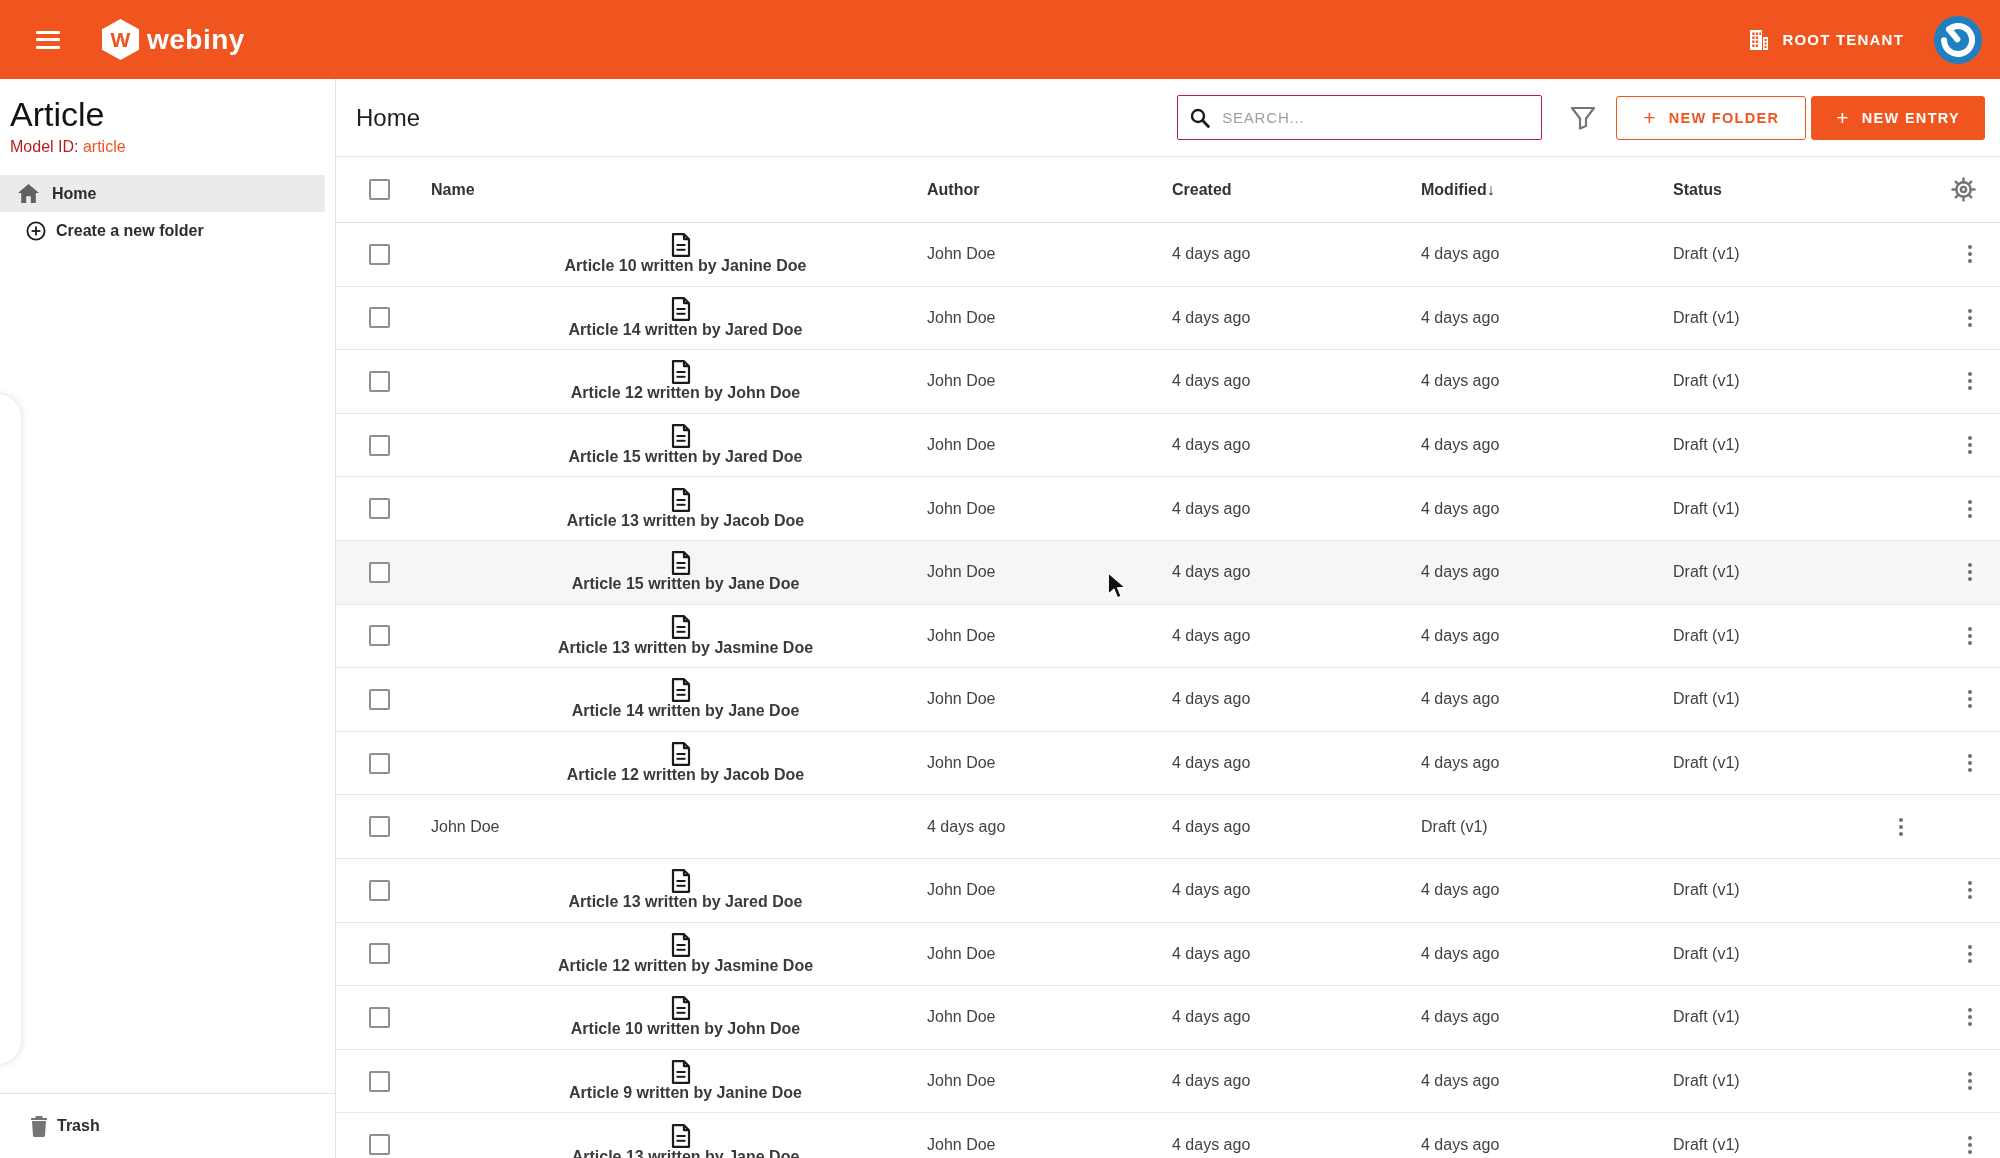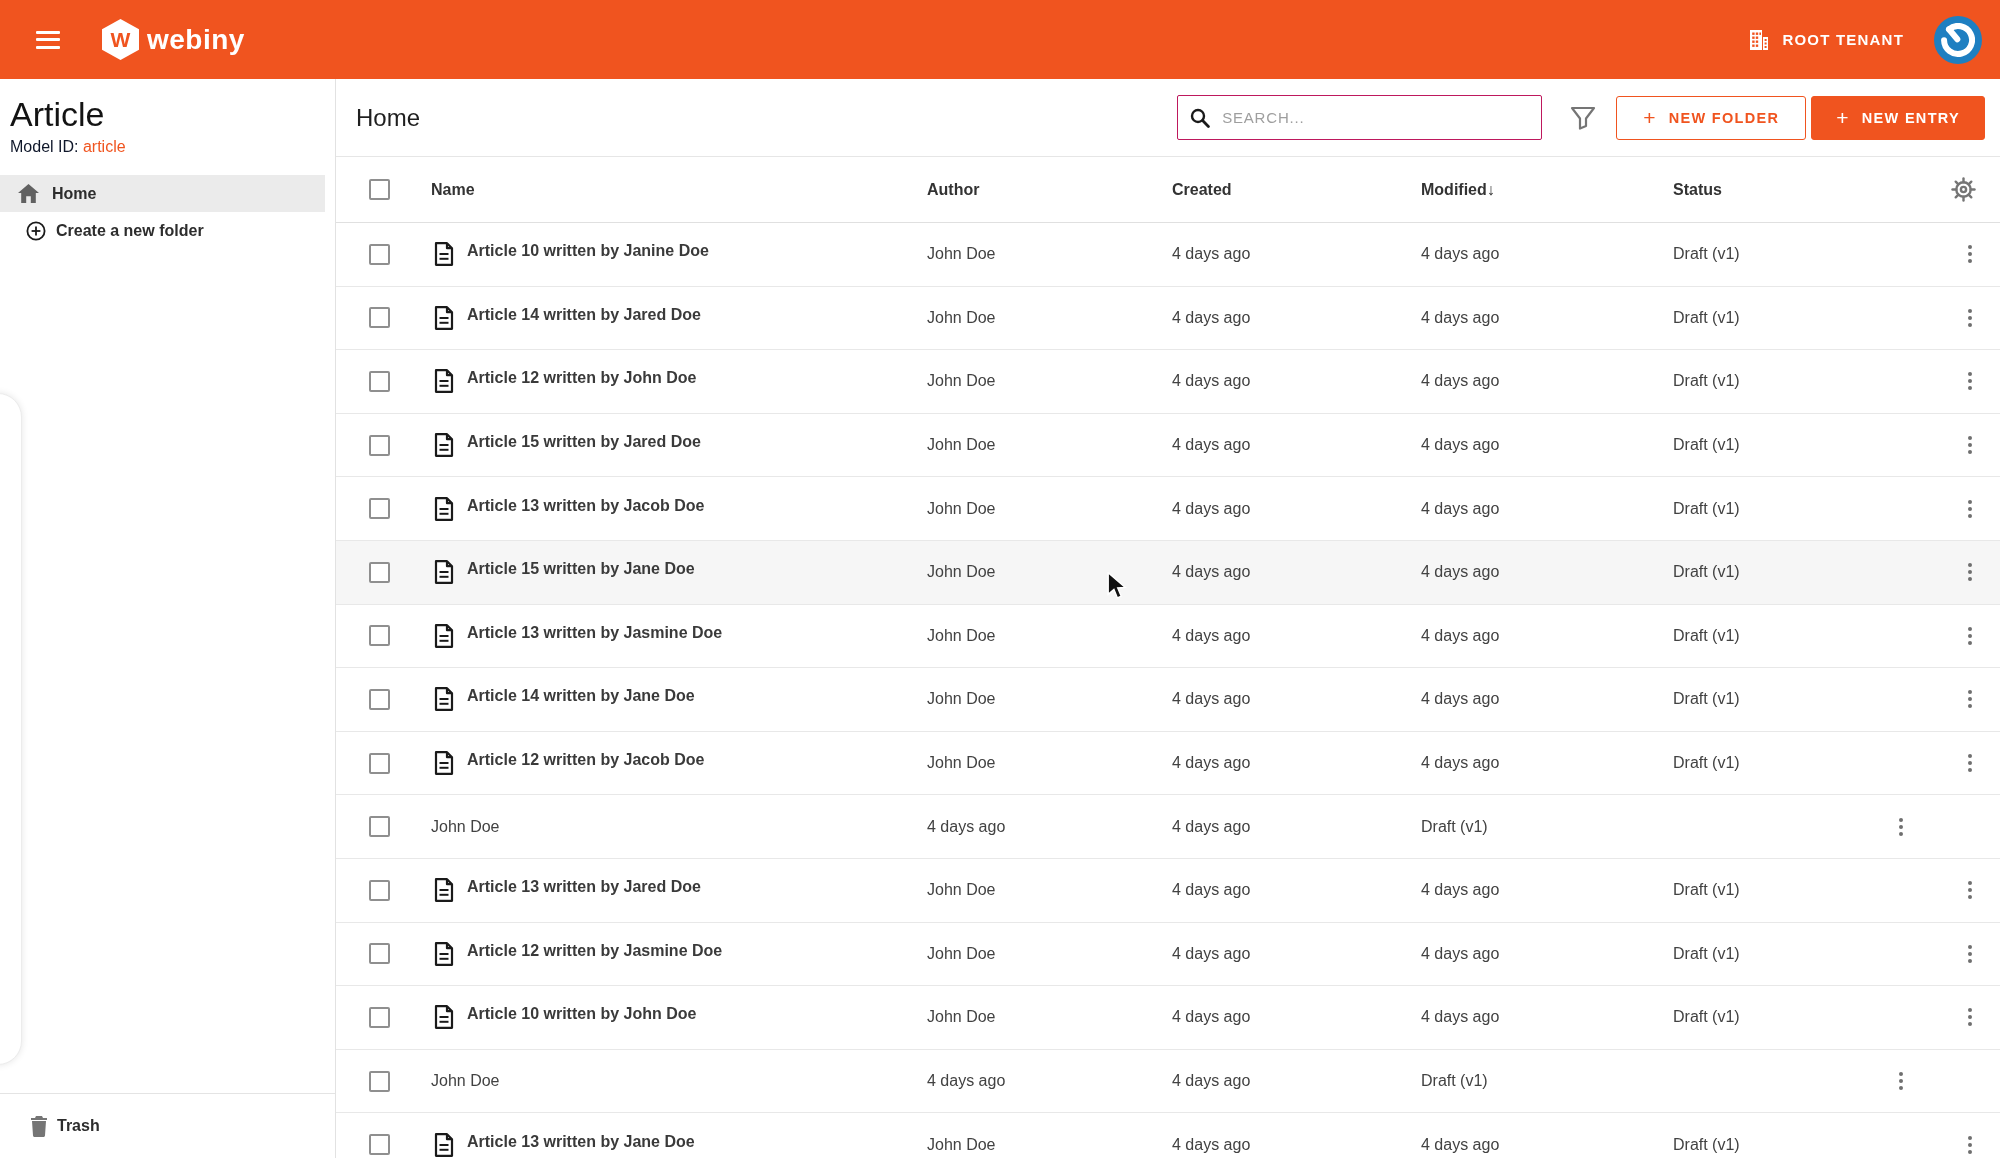--- a/index.html
+++ b/index.html
@@ -27,21 +27,21 @@
     display:flex; align-items:center; justify-content:center; cursor:pointer; }
 
   
   .sidebar {
     position:absolute; top:79px; left:0; width:336px; height:1079px;
     background:#fff; border-right:1px solid #e2e2e2;
   }
   .sidebar-head { padding:14px 10px 0 10px; }
   .sidebar-title { font-size:34px; font-weight:400; color:#131313; line-height:42px; }
   .model-id { font-size:16px; margin-top:3px; }
-  .model-id .lbl { color:#0f172a; }
+  .model-id .lbl { color:#b91c1c; }
   .model-id .val { color:#F0541F; }
   .sidebar-nav { margin-top:19px; }
   .nav-item { display:flex; align-items:center; height:37px; cursor:pointer; }
   .nav-item.selected { background:#ebebeb; margin-right:10px; }
   .nav-item .house { margin-left:18px; }
   .nav-item .circle-plus { margin-left:26px; }
   .nav-item-label { font-size:16px; font-weight:700; color:#2d2d2d; margin-left:13px; }
   .nav-item.folder-new .nav-item-label { margin-left:10px; }
   .drawer-edge {
     position:absolute; left:-26px; top:314px; width:48px; height:672px;
@@ -90,21 +90,21 @@
   .sort-arrow { font-size:16px; font-weight:400; color:#333; }
   .cell-check { padding-left:33px; display:flex; align-items:center; }
   .checkbox { width:21px; height:21px; border:2px solid #8f8f8f; border-radius:2px; background:#fff; cursor:pointer; }
   .cell-actions { display:flex; justify-content:flex-end; padding-right:24px; }
   .gear-btn, .kebab-btn { background:none; border:none; cursor:pointer; display:flex; align-items:center; }
   .kebab { display:flex; flex-direction:column; gap:3px; padding:4px; }
   .kebab i { width:4px; height:4px; border-radius:50%; background:#6f6f6f; }
 
   .row { height:63.6px; border-bottom:1px solid #e8e8e8; cursor:pointer; }
   .row.hovered { background:#f6f6f6; }
-  .cell-name { display:flex; align-items:flex-start; }
+  .cell-name { display:flex; align-items:center;flex-direction:column; }
   .cell-name svg { margin-left:3px; flex:none; }
   .name-text { font-size:16px; font-weight:700; color:#3a3a3a; margin-left:13px; white-space:nowrap; }
   .cell-text { font-size:16px; color:#424242; white-space:nowrap; }
 
   .cursor { position:absolute; left:1106px; top:572px; z-index:99; pointer-events:none; }
 </style>
 </head>
 <body>
 
 <header class="topbar">
@@ -584,20 +584,29 @@
               <i></i>
               <i></i>
             </span>
       </button>
     </div>
   </div>
       <div class="grid-row row">
     <div class="cell-check">
           <span class="checkbox"></span>
         </div>
+    <div class="cell-name">
+      <svg width="20" height="24" viewBox="0 0 20 24">
+        <path d="M2 1.2 H13 L18 6.2 V22.8 H2 Z" fill="#fff" stroke="#1a1a1a" stroke-width="2.2" stroke-linejoin="round"></path>
+        <path d="M13 1.2 V6.2 H18" fill="none" stroke="#1a1a1a" stroke-width="2.2" stroke-linejoin="round"></path>
+        <line x1="5.5" y1="12" x2="14.5" y2="12" stroke="#1a1a1a" stroke-width="2"></line>
+        <line x1="5.5" y1="16.8" x2="14.5" y2="16.8" stroke="#1a1a1a" stroke-width="2"></line>
+      </svg>
+      <span class="name-text">Article 9 written by Janine Doe</span>
+    </div>
     <div class="cell-text">John Doe</div>
     <div class="cell-text">4 days ago</div>
     <div class="cell-text">4 days ago</div>
     <div class="cell-text">Draft (v1)</div>
     <div class="cell-actions">
       <button class="kebab-btn">
         <span class="kebab">
               <i></i>
               <i></i>
               <i></i>

